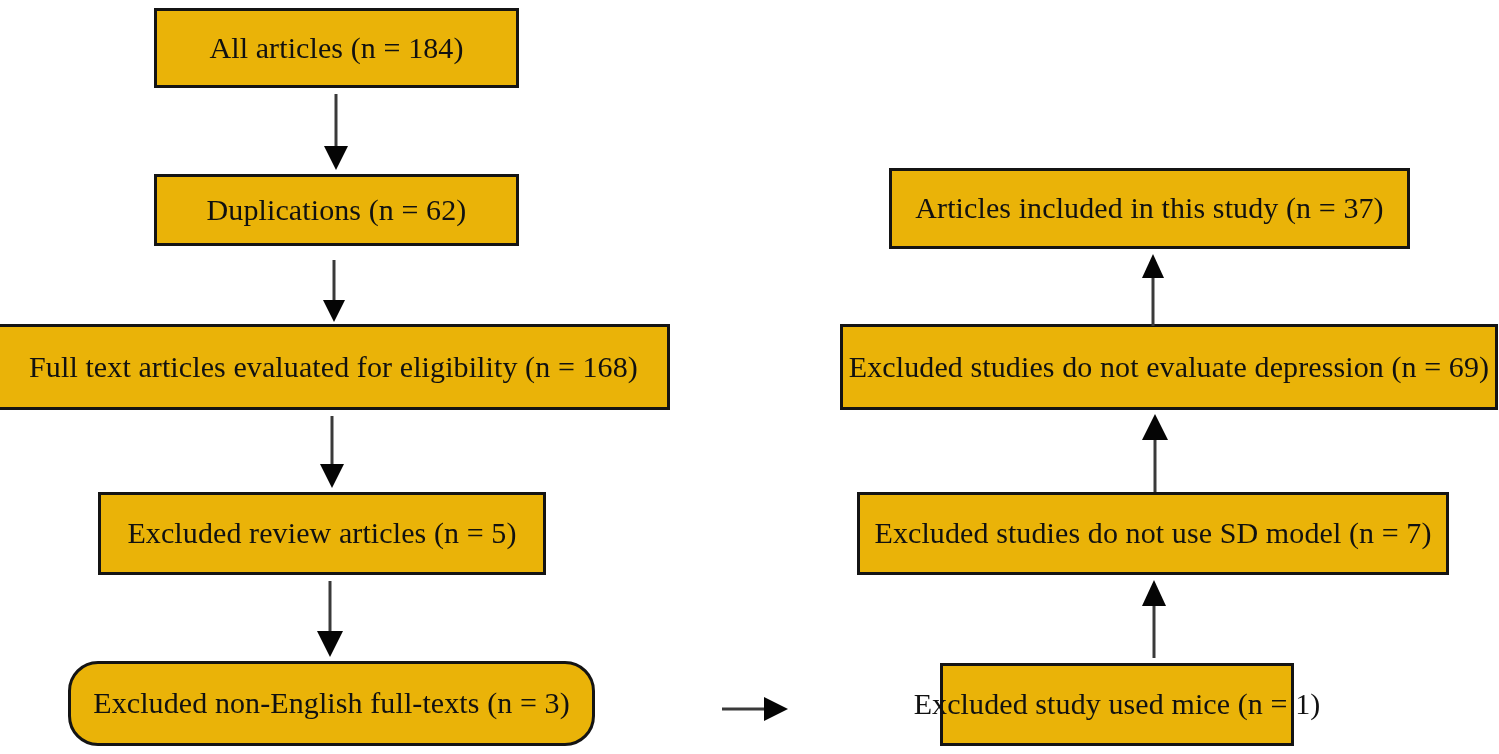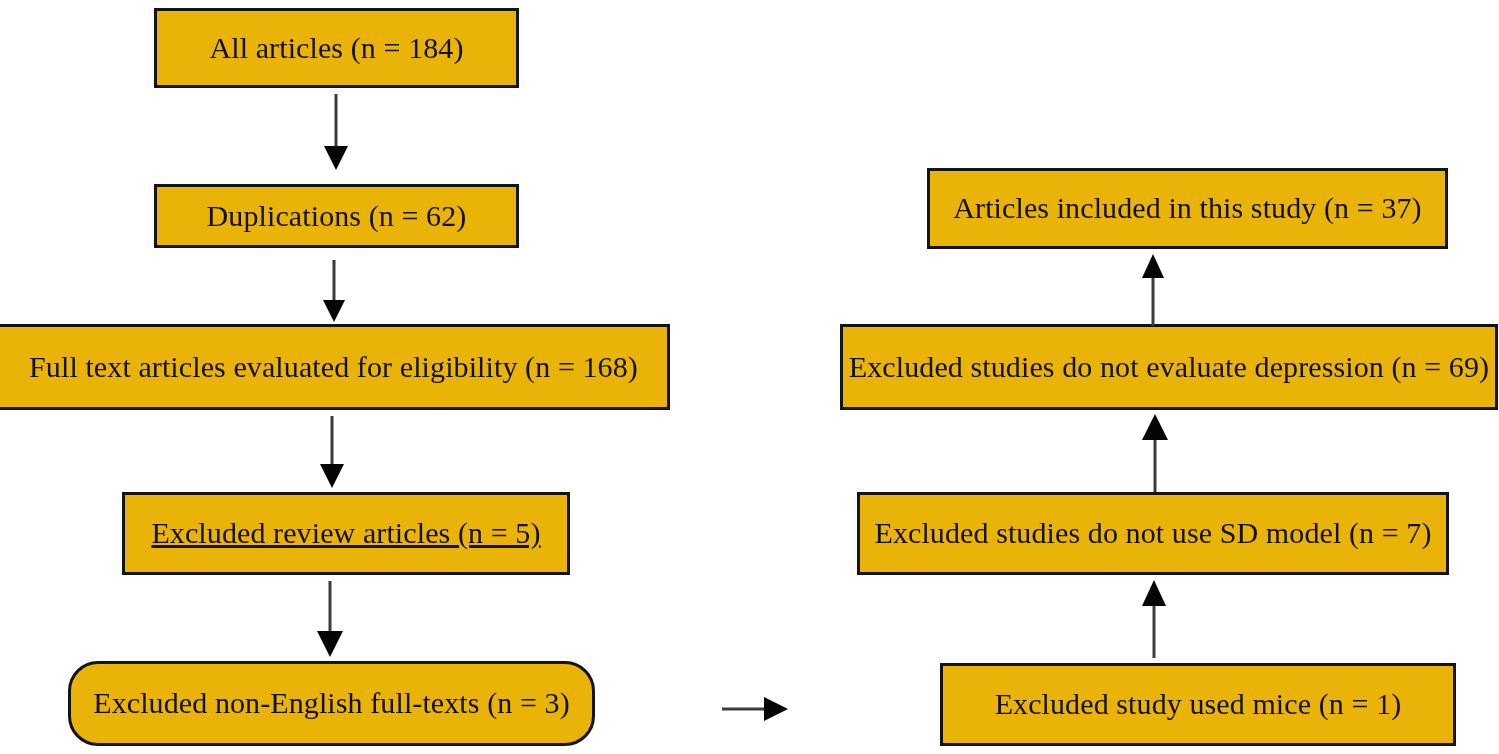--- a/index.html
+++ b/index.html
@@ -58,49 +58,49 @@
 </style>
 </head>
 <body>
 
 <div id="flowchart">
 
   <div class="node-box" style="left:154px; top:8px; width:365px; height:80px;">
     <span class="node-label">All articles (n = 184)</span>
   </div>
 
-  <div class="node-box" style="left:154px; top:184px; width:365px; height:64px;">
+  <div class="node-box" style="left:154px; top:174px; width:365px; height:72px;">
     <span class="node-label">Duplications (n = 62)</span>
   </div>
 
   <div class="node-box" style="left:-3px; top:324px; width:673px; height:86px;">
     <span class="node-label">Full text articles evaluated for eligibility (n = 168)</span>
   </div>
 
-  <div class="node-box" style="left:122px; top:492px; width:448px; height:83px;text-decoration:underline;">
+  <div class="node-box" style="left:98px; top:492px; width:448px; height:83px;">
     <span class="node-label">Excluded review articles (n = 5)</span>
   </div>
 
   <div class="node-box" style="left:68px; top:661px; width:527px; height:85px;border-radius:30px;">
     <span class="node-label">Excluded non-English full-texts (n = 3)</span>
   </div>
 
-  <div class="node-box" style="left:927px; top:168px; width:521px; height:81px;">
+  <div class="node-box" style="left:889px; top:168px; width:521px; height:81px;">
     <span class="node-label">Articles included in this study (n = 37)</span>
   </div>
 
   <div class="node-box" style="left:840px; top:324px; width:658px; height:86px;">
     <span class="node-label">Excluded studies do not evaluate depression (n = 69)</span>
   </div>
 
   <div class="node-box" style="left:857px; top:492px; width:592px; height:83px;">
     <span class="node-label">Excluded studies do not use SD model (n = 7)</span>
   </div>
 
-  <div class="node-box" style="left:940px; top:663px; width:516px; height:83px;">
+  <div class="node-box" style="left:940px; top:663px; width:354px; height:83px;">
     <span class="node-label">Excluded study used mice (n = 1)</span>
   </div>
 
   <div class="connector" style="left:316px; top:92px; width:40px; height:80px;">
     <svg width="40" height="80" viewBox="0 0 40 80">
       <line class="conn-line" x1="20" y1="2" x2="20" y2="58"></line>
       <polygon class="conn-head" points="20,78 8,54 32,54"></polygon>
     </svg>
   </div>
 

